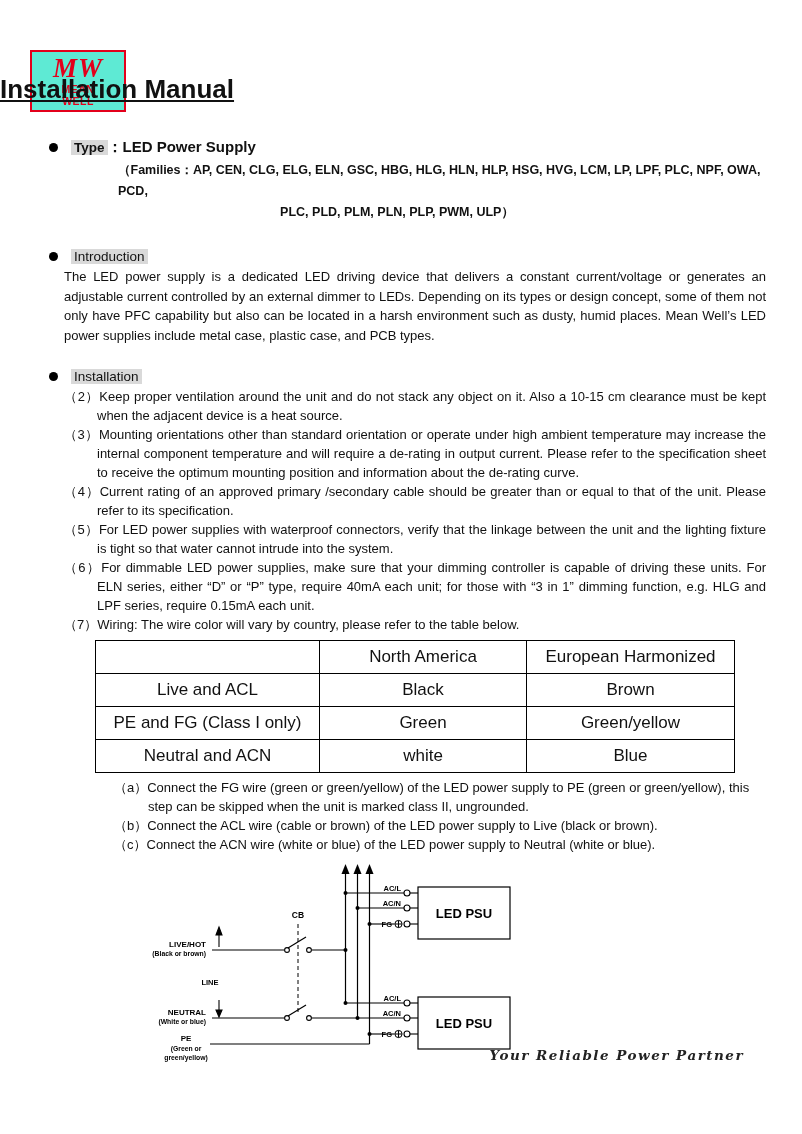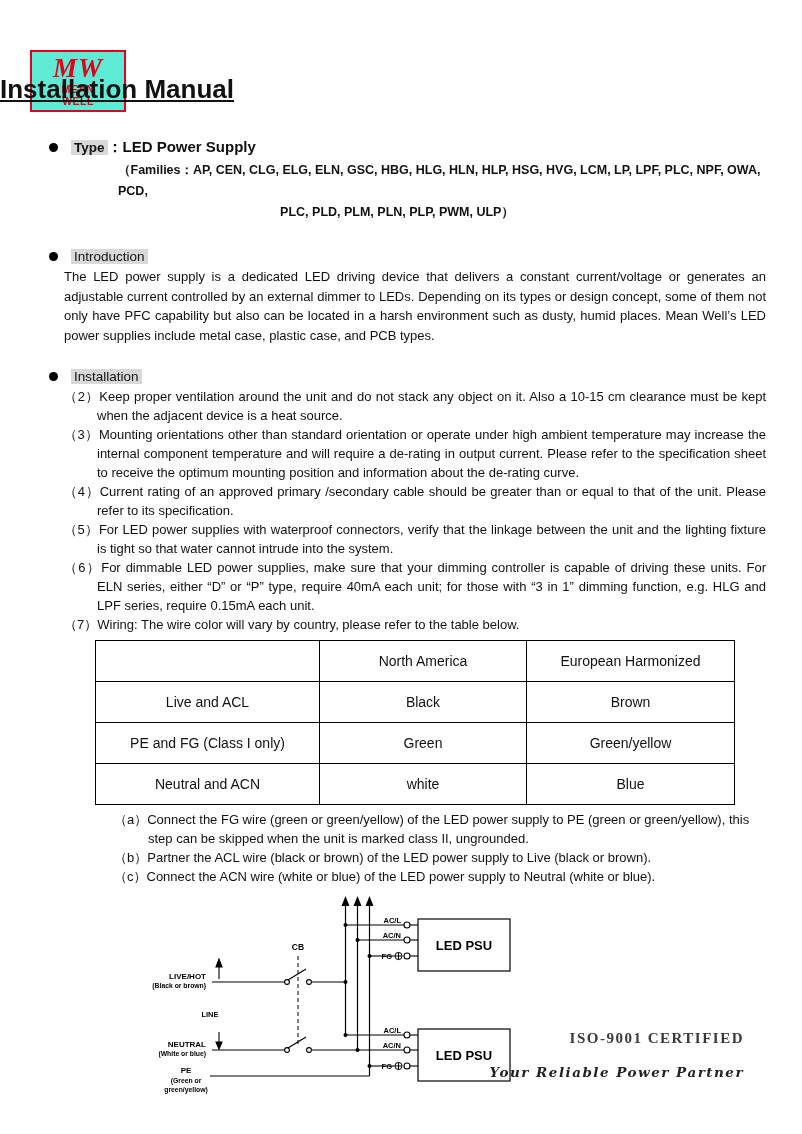--- a/index.html
+++ b/index.html
@@ -30,21 +30,21 @@
   .section-label{font-size:13.5px;font-weight:normal}
   .intro-section{margin-top:26px}
   .install-section{margin-top:24px}
   .para{font-size:13px;line-height:19.5px;padding-left:64px;padding-right:36px;text-align:justify}
   .inst-item{font-size:13px;line-height:19px;padding-left:97px;padding-right:36px;
              text-indent:-33px;text-align:justify}
   .sub-item{font-size:13px;line-height:19px;padding-left:148px;padding-right:36px;text-indent:-34px}
 
   
   table.wiring{border-collapse:collapse;margin:6px 0 5px 95px;table-layout:fixed}
-  .wiring td{border:1px solid #000;font-size:14px;text-align:center;height:20px;padding:12px 4px}
+  .wiring td{border:1px solid #000;font-size:17px;text-align:center;height:20px;padding:6px 4px}
   .wiring .c0{width:224px}.wiring .c1{width:207px}.wiring .c2{width:208px}
 
   
   .diagram{margin:8px 0 0 148px;width:392px}
   .diagram svg text{font-family:"Liberation Sans",sans-serif}
 
   
   .footer{position:absolute;top:1030px;right:58px;text-align:right}
   .iso{font-family:"Liberation Serif",serif;font-size:15px;font-weight:bold;
        color:#3a3a3a;letter-spacing:1.5px}
@@ -131,21 +131,21 @@
           <td class="c1">white</td>
           <td class="c2">Blue</td>
         </tr>
       </tbody>
     </table>
 
     <div class="sub-item">
       <span>（a）</span><span>Connect the FG wire (green or green/yellow) of the LED power supply to PE (green or green/yellow), this step can be skipped when the unit is marked class II, ungrounded.</span>
     </div>
     <div class="sub-item">
-      <span>（b）</span><span>Partner the ACL wire (black or brown) of the LED power supply to Live (black or brown).</span>
+      <span>（b）</span><span>Connect the ACL wire (cable or brown) of the LED power supply to Live (black or brown).</span>
     </div>
     <div class="sub-item">
       <span>（c）</span><span>Connect the ACN wire (white or blue) of the LED power supply to Neutral (white or blue).</span>
     </div>
   </div>
 
   <div class="diagram">
     <svg width="392" height="220" viewBox="0 0 392 220">
 
       <g stroke="#000" stroke-width="1.2">
@@ -253,17 +253,16 @@
       <text x="62" y="123" text-anchor="middle" font-size="7.5" font-weight="bold">LINE</text>
       <text x="58" y="153" text-anchor="end" font-size="8" font-weight="bold">NEUTRAL</text>
       <text x="58" y="162" text-anchor="end" font-size="6.8" font-weight="bold">(White or blue)</text>
       <text x="38" y="179" text-anchor="middle" font-size="8" font-weight="bold">PE</text>
       <text x="38" y="189" text-anchor="middle" font-size="6.8" font-weight="bold">(Green or</text>
       <text x="38" y="198" text-anchor="middle" font-size="6.8" font-weight="bold">green/yellow)</text>
     </svg>
   </div>
 
   <div class="footer">
-    <div class="iso">ISO-9001 CERTIFIED</div>
     <div class="slogan">Your Reliable Power Partner</div>
   </div>
 
 </div>
 
 </body></html>

